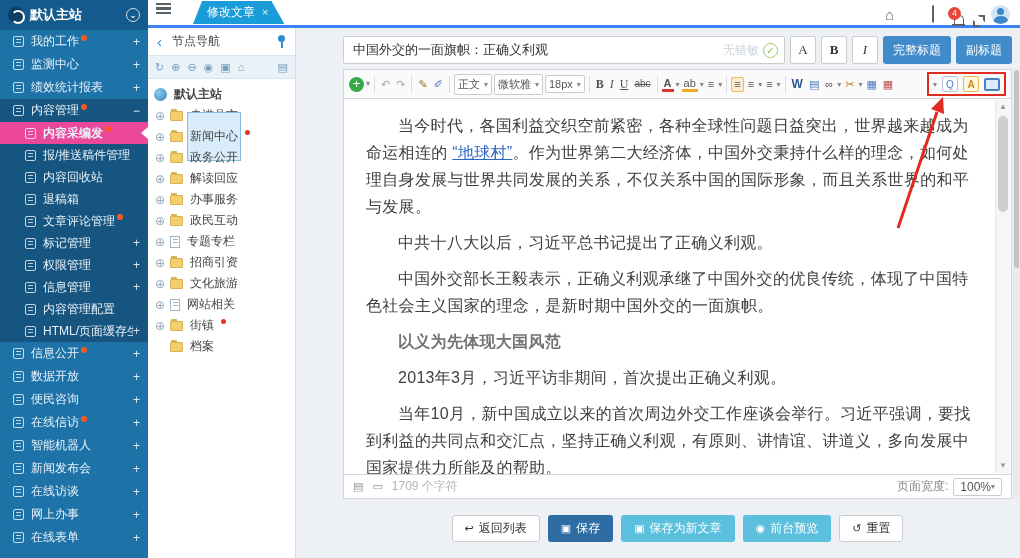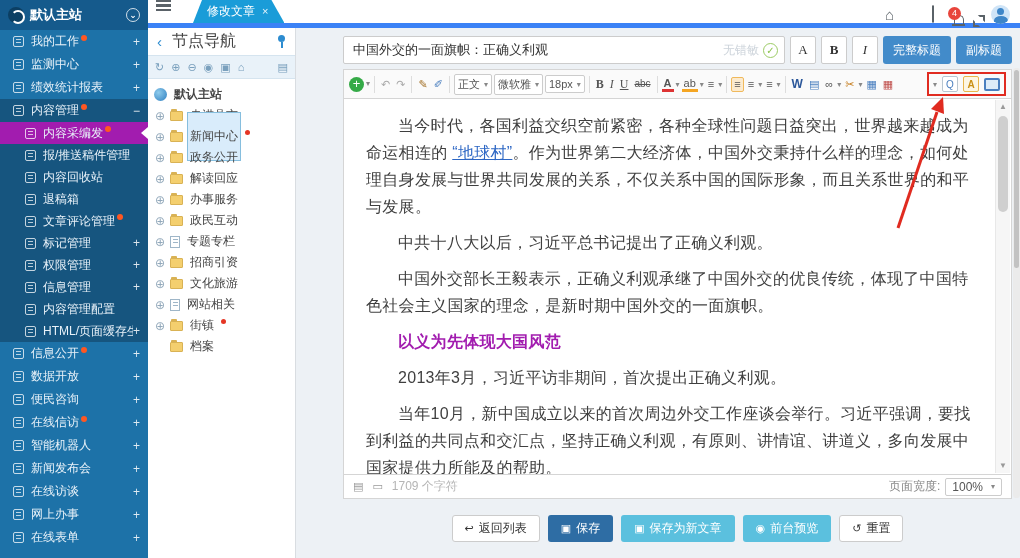--- a/index.html
+++ b/index.html
@@ -9,32 +9,32 @@
 
   
   .sidebar{position:absolute;left:0;top:0;width:148px;height:558px;background:#1d72a8;overflow:hidden;}
   .sb-header{height:30px;display:flex;align-items:center;padding:0 8px;background:#155a8c;color:#fff;font-size:13px;font-weight:bold;}
   .sb-logo{width:16px;height:16px;border-radius:50%;background:#0c3f63;margin-right:6px;position:relative;flex:0 0 auto;}
   .sb-logo::after{content:"";position:absolute;left:3px;top:3px;width:10px;height:10px;border-radius:50%;border:2px solid #fff;border-left-color:transparent;}
   .sb-collapse{margin-left:auto;width:14px;height:14px;border:1px solid rgba(255,255,255,.8);border-radius:50%;color:#fff;font-size:9px;line-height:12px;text-align:center;}
   .m-row{position:relative;height:23px;display:flex;align-items:center;padding:0 8px 0 13px;color:#e9f2f9;cursor:pointer;}
   .m-row.sub{height:22px;padding-left:25px;background:#16557f;}
   .m-row.expanded{background:#16557f;}
-  .m-row.active{background:#a21caf;}
+  .m-row.active{background:#ec4899;font-weight:bold;}
   .m-row.active::after{content:"";position:absolute;right:0;top:50%;margin-top:-6px;border:6px solid transparent;border-right:7px solid #fff;border-left:none;}
   .m-ico{width:11px;height:11px;border:1px solid rgba(255,255,255,.75);border-radius:2px;margin-right:7px;flex:0 0 auto;position:relative;}
   .m-ico::after{content:"";position:absolute;left:2px;top:2px;right:2px;height:1px;background:rgba(255,255,255,.7);box-shadow:0 3px 0 rgba(255,255,255,.7);}
   .m-label{white-space:nowrap;overflow:hidden;font-size:12px;}
   .m-dot{display:none;width:6px;height:6px;border-radius:50%;background:#ff5722;margin:-8px 0 0 2px;flex:0 0 auto;}
   .m-row.has-dot .m-dot{display:inline-block;}
   .m-plus{margin-left:auto;color:rgba(255,255,255,.85);font-size:12px;}
 
   
   .main{position:absolute;left:148px;top:0;right:0;height:558px;}
-  .topbar{position:relative;height:28px;background:#fff;border-bottom:5px solid #3b82f6;display:flex;align-items:flex-start;}
+  .topbar{position:relative;height:28px;background:#fff;border-bottom:3px solid #3b82f6;display:flex;align-items:center;}
   .hamburger{width:15px;height:11px;margin:0 0 8px 8px;background:repeating-linear-gradient(#5a6268 0 2px,transparent 2px 4.5px);cursor:pointer;}
   .tab{position:relative;margin-left:22px;height:23px;line-height:23px;padding:0 16px 0 14px;background:#1a9cd8;color:#fff;font-size:12px;
        clip-path:polygon(9px 0,calc(100% - 13px) 0,100% 100%,0 100%);cursor:pointer;}
   .tab .x{margin-left:7px;font-size:11px;opacity:.9;}
   .top-icons{position:absolute;right:10px;top:0;height:28px;display:flex;align-items:center;gap:19px;}
   .ti{position:relative;color:#5a6268;font-size:14px;line-height:1;cursor:pointer;}
   .ti-home{font-size:15px;}
   .ti-bolt{width:9px;height:14px;background:#5a6268;clip-path:polygon(55% 0,100% 0,60% 45%,100% 45%,20% 100%,45% 55%,0 55%);}
   .ti-doc{width:13px;height:14px;border:1.5px solid #5a6268;border-radius:2px;position:relative;}
   .ti-doc::after{content:"";position:absolute;left:2px;top:3px;right:2px;height:1.5px;background:#5a6268;box-shadow:0 4px 0 #5a6268;}
@@ -48,21 +48,21 @@
   .avatar{width:19px;height:19px;border-radius:50%;background:#cfe4f7;position:relative;overflow:hidden;cursor:pointer;}
   .avatar::before{content:"";position:absolute;left:6px;top:3px;width:7px;height:7px;border-radius:50%;background:#3e86c8;}
   .avatar::after{content:"";position:absolute;left:2.5px;top:11px;width:14px;height:9px;border-radius:50% 50% 0 0;background:#3e86c8;}
 
   .workspace{position:absolute;top:28px;left:0;right:0;bottom:0;background:#edf1f5;display:flex;}
 
   
   .nodenav{width:148px;background:#fff;border-right:1px solid #d9dde1;flex:0 0 auto;}
   .nn-header{height:27px;display:flex;align-items:center;padding:0 9px;color:#444;}
   .nn-back{color:#2d8cd0;font-size:15px;margin-right:10px;cursor:pointer;line-height:1;}
-  .nn-title{font-size:16px;font-family:Liberation Serif, serif;}
+  .nn-title{font-size:12px;font-family:Liberation Serif, serif;}
   .pin{margin-left:auto;width:9px;height:14px;cursor:pointer;}
   .pin::before{content:"";display:block;width:7px;height:7px;margin:0 auto;background:#2d8cd0;border-radius:50%;}
   .pin::after{content:"";display:block;width:2px;height:6px;margin:0 auto;background:#2d8cd0;}
   .nn-iconrow{height:24px;background:#e9f2f9;border-top:1px solid #d5e4ef;border-bottom:1px solid #d5e4ef;display:flex;align-items:center;padding:0 7px;gap:7px;color:#7aa0bd;font-size:11px;}
   .nn-ir-right{margin-left:auto;}
   .nn-filter{height:26px;display:flex;align-items:center;padding:0 8px;border-bottom:1px solid #e4e9ee;color:#555;}
   .nn-search{margin-left:auto;width:11px;height:11px;position:relative;cursor:pointer;}
   .nn-search::before{content:"";position:absolute;left:0;top:0;width:7px;height:7px;border:1.5px solid #6f8fa8;border-radius:50%;}
   .nn-search::after{content:"";position:absolute;left:7px;top:7px;width:4px;height:1.5px;background:#6f8fa8;transform:rotate(45deg);}
   .tree{padding:5px 4px 0 6px;}
@@ -108,33 +108,33 @@
   .tb-word{color:#2b579a;font-weight:bold;font-size:12px;}
   .tb-table1{color:#4a7fbf;} .tb-table2{color:#c0504d;}
   .red-group{margin-left:auto;display:flex;align-items:center;gap:5px;border:2px solid #e02b20;padding:2px 4px;}
   .rg-box{width:16px;height:16px;border:1px solid #b9c6d0;border-radius:2px;background:#fff;text-align:center;line-height:15px;font-size:10px;color:#4a7fbf;cursor:pointer;}
   .rg-a{border-color:#e8b64c;background:#fdf6e3;color:#c98f14;font-weight:bold;}
   .rg-screen{width:16px;height:13px;border:2px solid #4a7fbf;border-radius:2px;background:#dcebf8;cursor:pointer;}
 
   .content{position:relative;background:#fff;border:1px solid #d5d5d5;border-top:none;height:376px;overflow:hidden;
            padding:13px 40px 0 22px;font-size:16px;line-height:27px;color:#3f3f3f;letter-spacing:.3px;}
   .content p{margin:0 0 9px;text-indent:2em;}
-  .content h4{margin:0 0 9px;text-indent:2em;font-size:16px;color:#a21caf;}
+  .content h4{margin:0 0 9px;text-indent:2em;font-size:16px;color:#737373;}
   .content a{color:#2c66c4;text-decoration:underline;}
   .vscroll{position:absolute;right:1px;top:1px;bottom:1px;width:15px;background:#f6f6f6;border-left:1px solid #e8e8e8;text-align:center;cursor:pointer;}
   .vs-arrow{display:block;height:14px;color:#999;font-size:8px;line-height:14px;}
   .vs-down{position:absolute;bottom:0;left:0;right:0;}
   .vs-thumb{position:absolute;left:2px;right:2px;top:16px;height:96px;background:#cfcfcf;border-radius:5px;}
   .outer-scroll{position:absolute;right:0;top:40px;bottom:60px;width:7px;background:#ebebeb;border-radius:3px;}
   .outer-thumb{position:absolute;left:1px;right:1px;top:2px;height:46%;background:#c2c2c2;border-radius:3px;}
 
   .statusbar{height:24px;background:#fff;border:1px solid #d5d5d5;border-top:none;display:flex;align-items:center;padding:0 9px;color:#b5b5b5;gap:9px;}
   .sb-ico{color:#9a9a9a;font-size:11px;cursor:pointer;}
   .pw{margin-left:auto;display:flex;align-items:center;gap:5px;color:#888;}
-  .pw-select{border:1px solid #ccc;border-radius:2px;background:#fff;padding:1px 6px;display:flex;gap:8px;align-items:center;color:#555;cursor:pointer;}
+  .pw-select{border:1px solid #ccc;border-radius:2px;background:#fff;padding:1px 6px;display:flex;gap:0;align-items:center;color:#555;cursor:pointer;}
 
   .footer{margin-top:16px;display:flex;justify-content:center;gap:8px;}
   .f-btn{height:27px;border-radius:3px;font-size:12px;padding:0 12px;display:flex;align-items:center;gap:5px;cursor:pointer;border:1px solid transparent;}
   .f-plain{background:#fff;border-color:#ccc;color:#333;}
   .f-save{background:#2e6da4;color:#fff;}
   .f-info{background:#5bc0de;color:#fff;}
   .f-ic{font-size:11px;}
 
   .anno-svg{position:absolute;left:0;top:0;width:1020px;height:558px;pointer-events:none;z-index:40;}
 </style>

